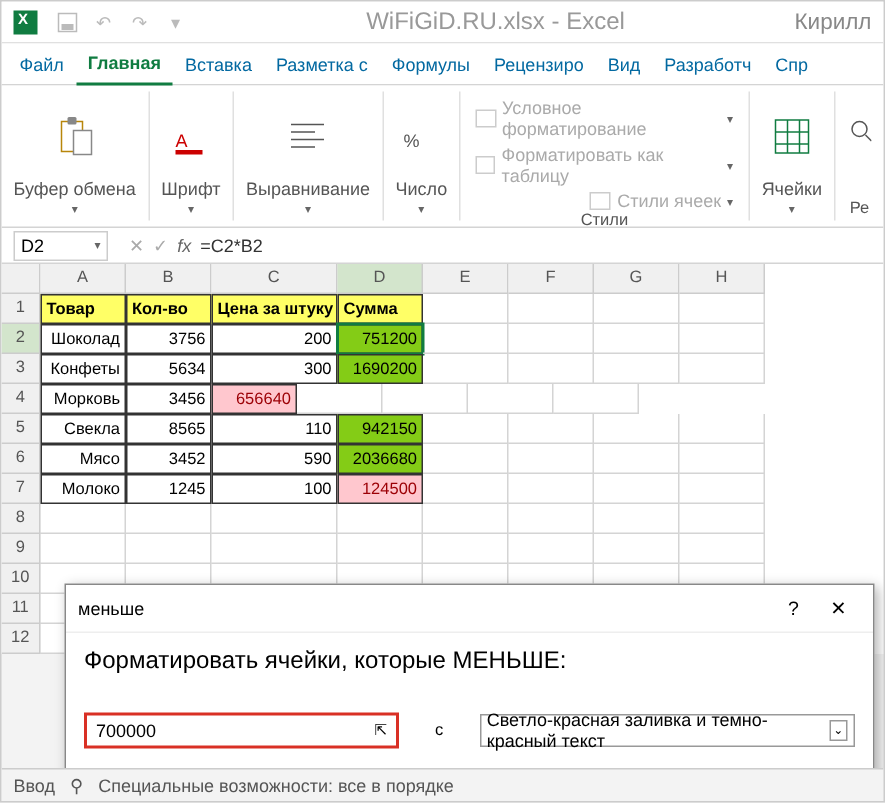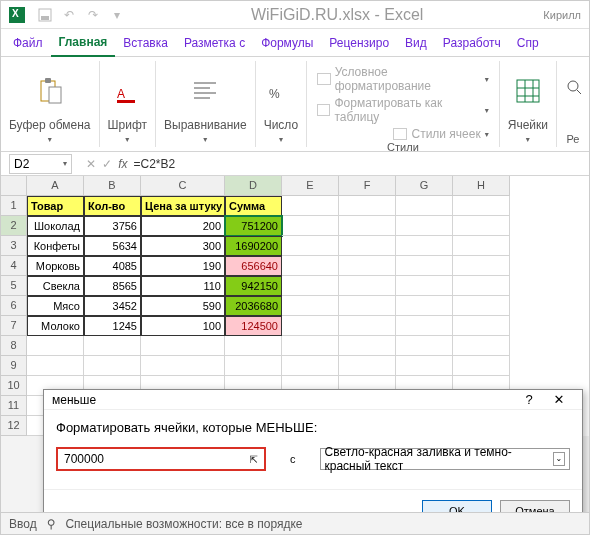--- a/index.html
+++ b/index.html
@@ -2,23 +2,23 @@
 <html><head>
 <meta charset="utf-8">
 <style>
 *{box-sizing:border-box;margin:0;padding:0;font-family:'Segoe UI',Arial,sans-serif;font-size:12px}
 body{background:#f3f3f3;width:590px;height:535px;overflow:hidden;border:1px solid #ccc;position:relative}
 .titlebar{height:28px;background:#fff;display:flex;align-items:center;padding:0 8px;color:#888;border-bottom:1px solid #e0e0e0}
 .titlebar .app-icon{width:16px;height:16px;background:#107c41;margin-right:10px;position:relative}
 .titlebar .app-icon::after{content:'X';color:#fff;font-size:10px;font-weight:bold;position:absolute;left:3px;top:1px}
 .titlebar .qat-icon{width:20px;height:20px;display:flex;align-items:center;justify-content:center;margin-right:4px;color:#bbb;cursor:pointer}
 .titlebar .title{flex:1;text-align:center;color:#999;font-size:16px}
-.titlebar .user{color:#888;font-size:11px}
+.titlebar .user{color:#888;font-size:15px}
 .menubar{height:28px;background:#fff;display:flex;align-items:center;padding:0 4px;border-bottom:1px solid #d4d4d4}
-.menubar .tab{padding:6px 8px;cursor:pointer;color:#6d28d9;font-size:12px;white-space:nowrap}
+.menubar .tab{padding:6px 8px;cursor:pointer;color:#0369a1;font-size:12px;white-space:nowrap}
 .menubar .tab.active{border-bottom:2px solid #107c41;color:#107c41;font-weight:600}
 .ribbon{height:95px;background:#fff;border-bottom:1px solid #d4d4d4;display:flex;padding:4px 0}
 .rgroup{border-right:1px solid #e0e0e0;padding:2px 8px;display:flex;flex-direction:column;align-items:center;justify-content:space-between;height:100%}
 .rgroup .ricon{height:55px;display:flex;flex-direction:column;align-items:center;justify-content:center;gap:2px;cursor:pointer}
 .rgroup .rlabel{font-size:11px;color:#555;text-align:center;line-height:1.1}
 .rgroup .rarrow{font-size:8px;color:#666}
 .rgroup.wide{padding:4px 10px}
 .style-list{display:flex;flex-direction:column;gap:3px;align-items:flex-end}
 .style-item{font-size:11px;color:#aaa;display:flex;align-items:center;gap:4px;cursor:pointer}
 .style-item .sicon{width:14px;height:12px;border:1px solid #ccc;display:inline-block}
@@ -39,25 +39,25 @@
 .rowhead.sel{background:#d3e5cc}
 .cell{width:57px;height:20px;border:1px solid #d4d4d4;border-left:none;border-top:none;font-size:11px;padding:0 3px;line-height:19px;overflow:hidden;white-space:nowrap}
 .cell.c-c{width:84px}
 .cell.hdr{background:#ffff66;font-weight:600;border:1px solid #333}
 .cell.data-a{border:1px solid #333;text-align:right}
 .cell.data-n{border:1px solid #333;text-align:right}
 .cell.sum{background:#84cc16;border:1px solid #333;text-align:right}
 .cell.sum.red{background:#ffc7ce;color:#9c0006}
 .cell.sum.selected{outline:2px solid #107c41;outline-offset:-1px}
 .dialog{position:absolute;left:42px;top:388px;width:540px;background:#fff;border:1px solid #888;box-shadow:2px 2px 8px rgba(0,0,0,0.3)}
-.dlg-title{height:20px;display:flex;align-items:center;padding:0 8px;font-size:12px;border-bottom:1px solid #eee}
+.dlg-title{height:32px;display:flex;align-items:center;padding:0 8px;font-size:12px;border-bottom:1px solid #eee}
 .dlg-title .spacer{flex:1}
 .dlg-title .tbtn{width:30px;text-align:center;cursor:pointer;font-size:13px}
 .dlg-body{padding:10px 12px}
-.dlg-label{font-size:13px;margin-bottom:12px}
+.dlg-label{font-size:16px;margin-bottom:25px}
 .dlg-row{display:flex;align-items:center;gap:24px}
 .dlg-input{width:210px;height:24px;border:2px solid #d93025;padding:0 6px;display:flex;align-items:center;justify-content:space-between;font-size:12px}
 .dlg-input .collapse{font-size:10px;cursor:pointer}
 .dlg-c{font-size:11px}
 .dlg-select{flex:1;height:22px;border:1px solid #999;padding:0 4px;font-size:11px;display:flex;align-items:center;justify-content:space-between}
 .dlg-select .dd{font-size:8px;border:1px solid #999;width:14px;height:14px;text-align:center;line-height:12px}
 .dlg-buttons{display:flex;justify-content:flex-end;gap:8px;padding:10px 12px;border-top:1px solid #eee;margin-top:8px}
 .dlg-btn{min-width:70px;height:22px;border:1px solid #999;background:#f0f0f0;font-size:11px;cursor:pointer;text-align:center;line-height:20px}
 .dlg-btn.primary{border:1px solid #0067c0;background:#e5f1fb}
 .statusbar{position:absolute;bottom:0;left:0;right:0;height:22px;background:#f3f3f3;border-top:1px solid #ccc;display:flex;align-items:center;padding:0 8px;font-size:11px;color:#555;gap:10px}
@@ -232,22 +232,21 @@
         <div class="cell c-c data-n">300</div>
         <div class="cell sum">1690200</div>
         <div class="cell"></div>
         <div class="cell"></div>
         <div class="cell"></div>
         <div class="cell"></div>
       </div>
       <div class="rowwrap">
         <div class="rowhead">4</div>
         <div class="cell data-a">Морковь</div>
-        <div class="cell data-n">4085</div>
-        <div class="cell c-c data-n">190</div>
+        <div class="cell data-n">3456</div>
         <div class="cell sum red">656640</div>
         <div class="cell"></div>
         <div class="cell"></div>
         <div class="cell"></div>
         <div class="cell"></div>
       </div>
       <div class="rowwrap">
         <div class="rowhead">5</div>
         <div class="cell data-a">Свекла</div>
         <div class="cell data-n">8565</div>

